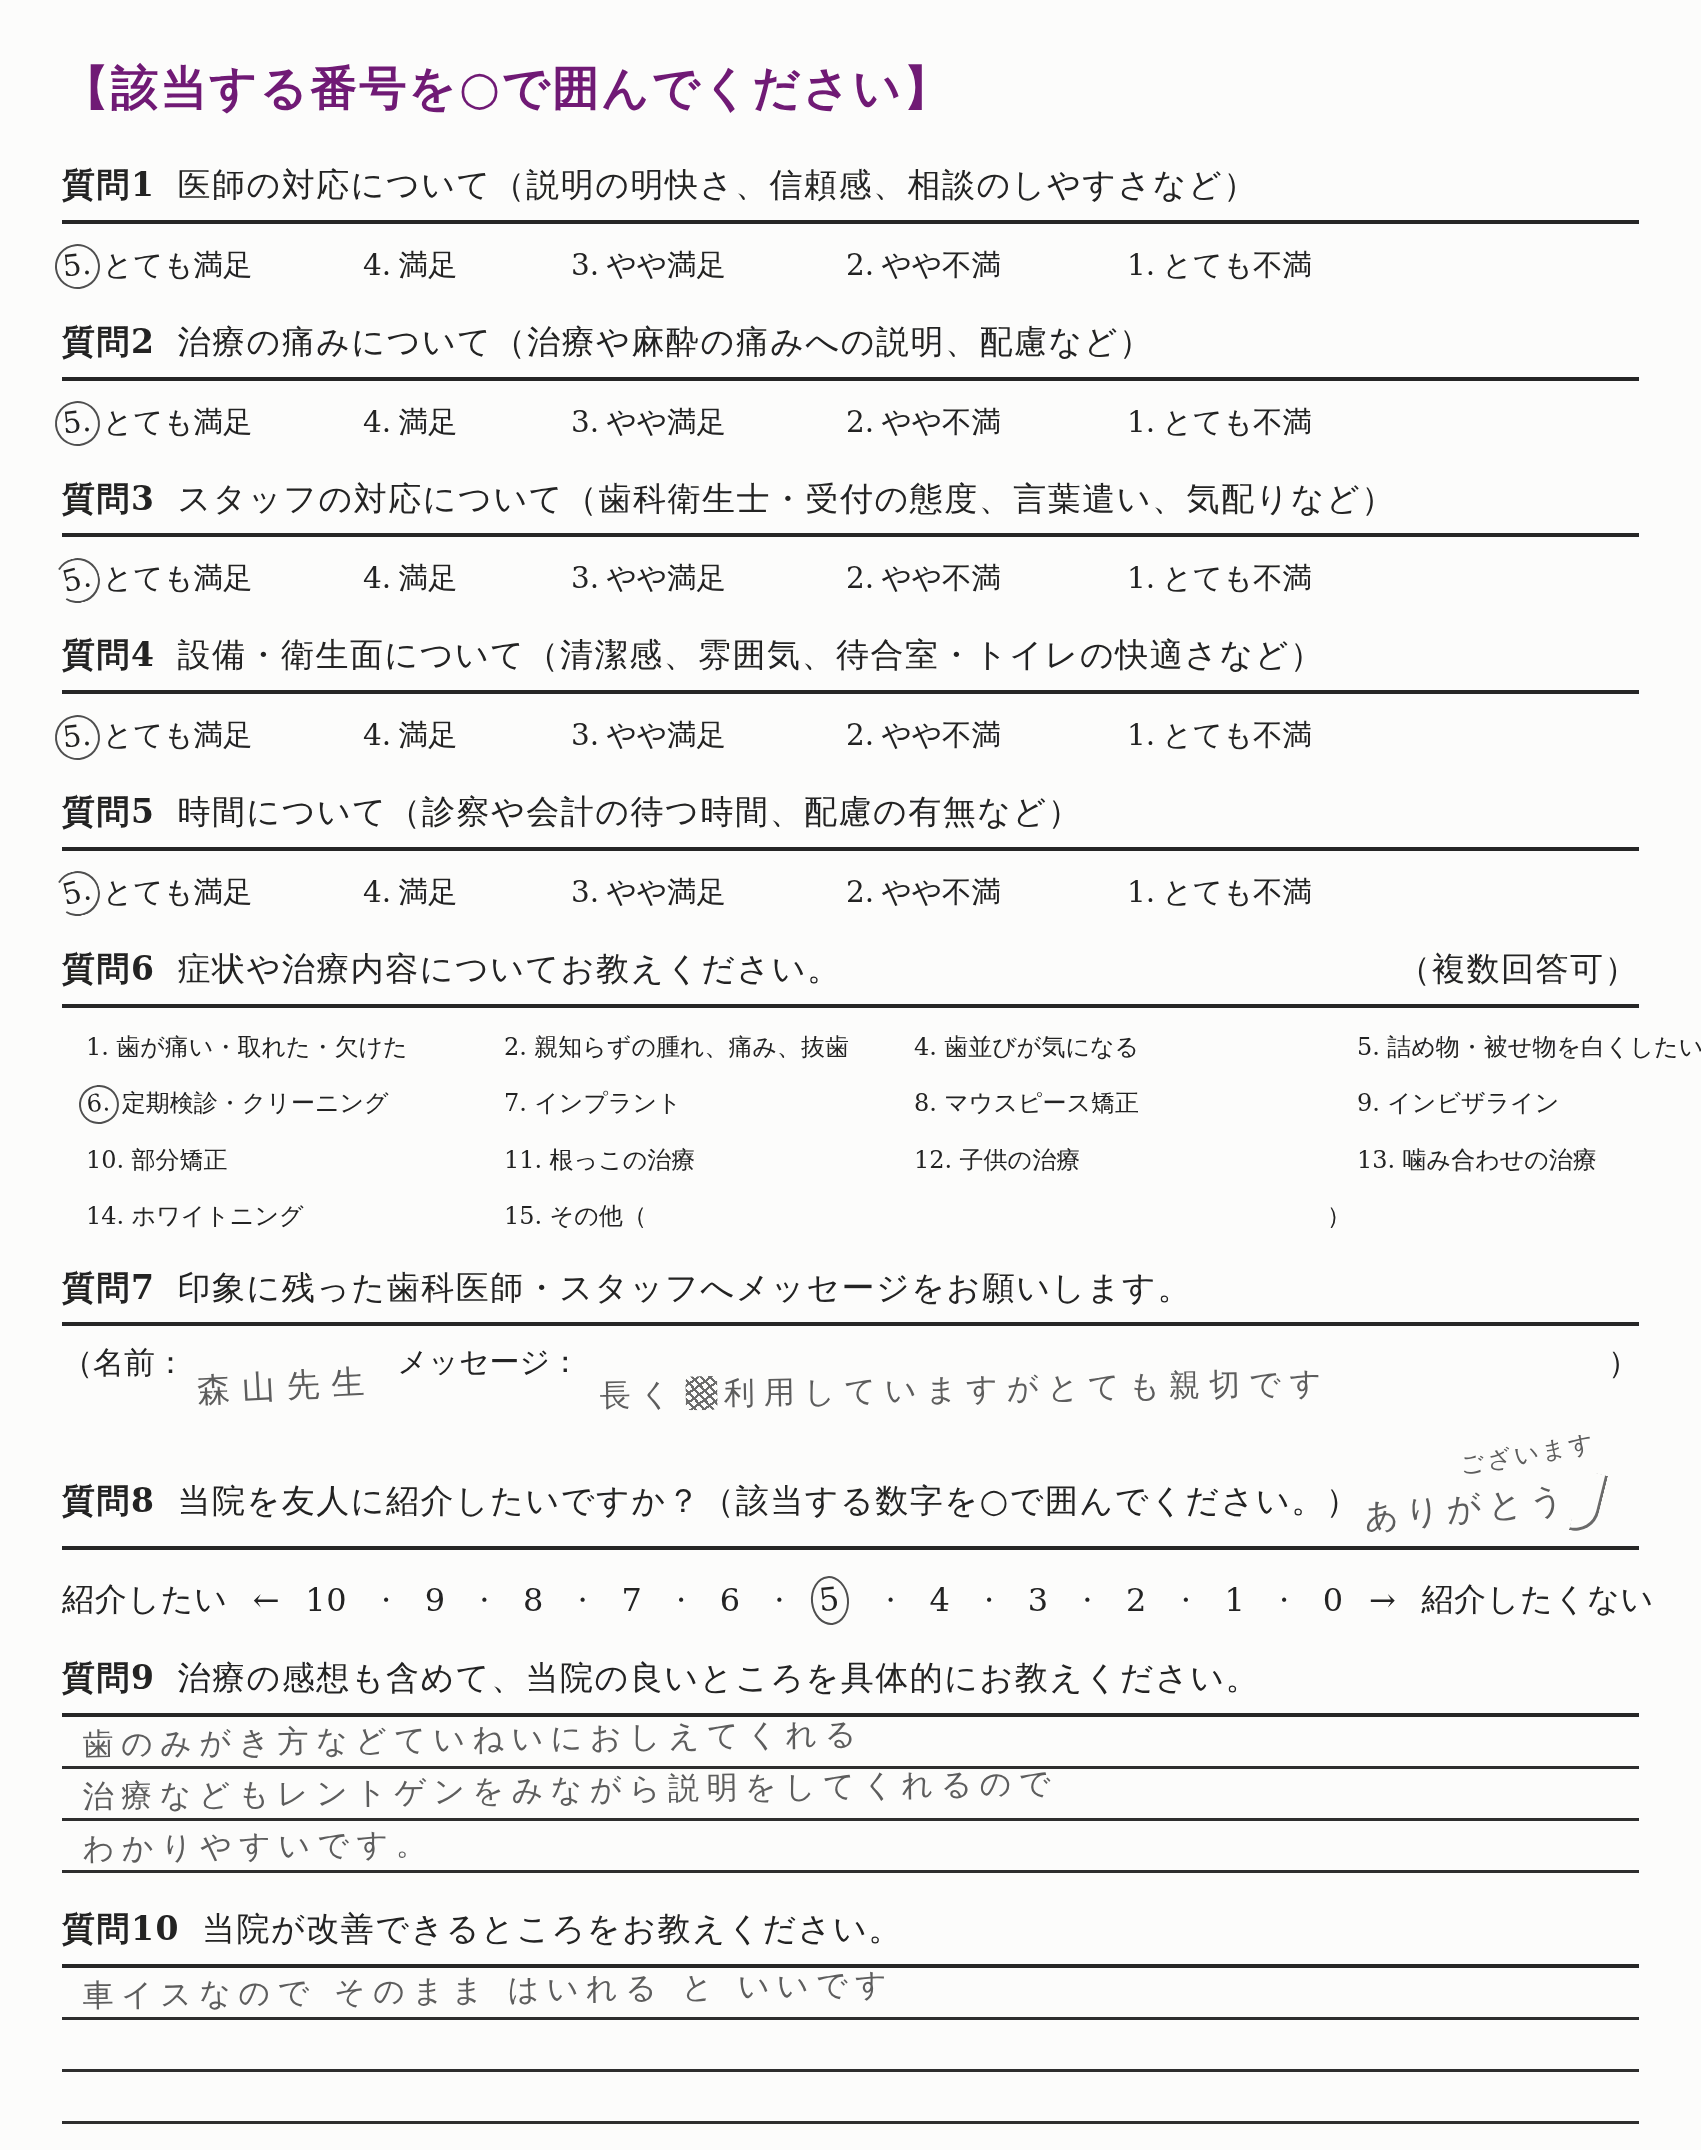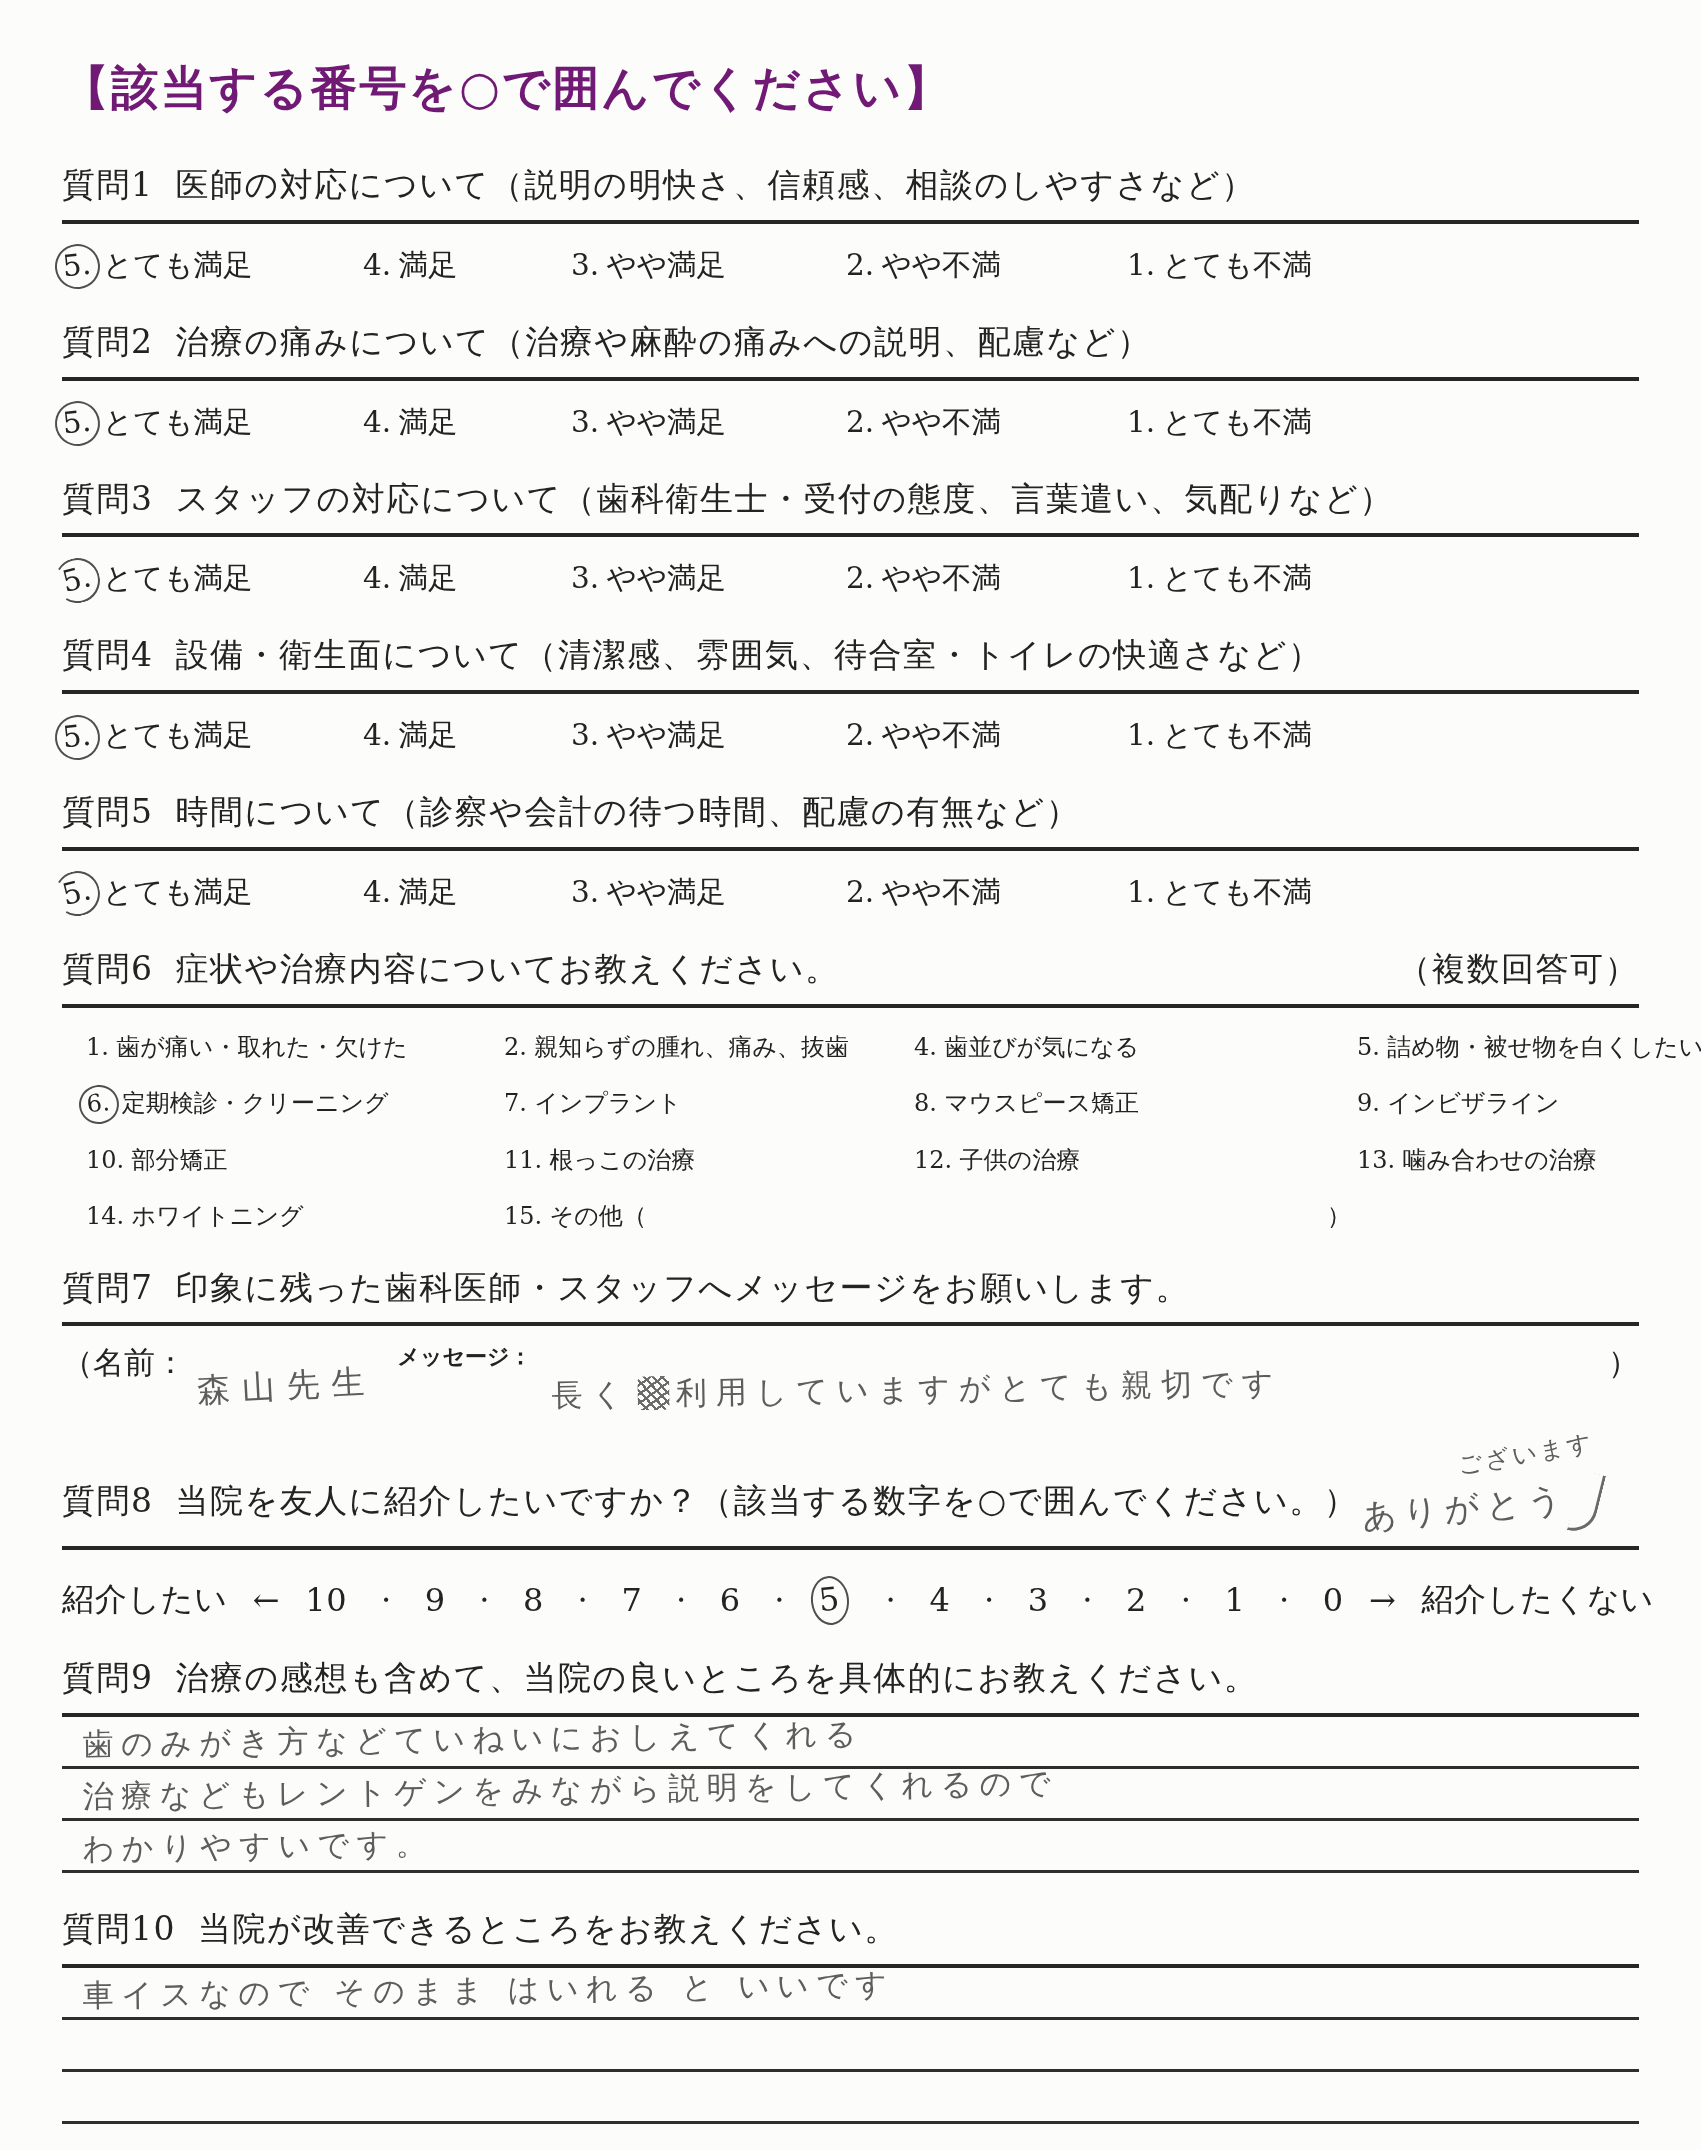--- a/index.html
+++ b/index.html
@@ -13,21 +13,21 @@
   }
   .page { padding:38px 62px 0 62px; width:1701px; }
 
   .doc-title {
     font-size:47px; font-weight:bold; letter-spacing:2.2px;
     margin:19px 0 43px 0; color:#701a75;
   }
 
   .q-block { margin-bottom:34px; }
   .q-header { font-size:33px; letter-spacing:1.5px; display:flex; align-items:baseline; }
-  .q-label { margin-right:22px; white-space:nowrap; }
+  .q-label { margin-right:22px; white-space:nowrap;font-weight:bold; }
   .rule  { height:0; border-bottom:4.4px solid #262626; margin-top:11.8px; }
 
   .options-row { display:flex; font-size:29.5px; margin-top:22px; align-items:baseline; }
   .opt { white-space:nowrap; }
   .opt .opt-num { margin-right:7.4px; }
   .w1 { width:301px; } .w2 { width:208px; } .w3 { width:275px; } .w4 { width:281px; }
 
   .hand-circle {
     display:inline-block; border:2.2px solid #4f4f4f; border-radius:50%;
     padding:1.5px 7.4px 5.9px 5.9px; margin:-4.4px 3px -4.4px -7.4px;
@@ -44,21 +44,21 @@
   .q6-opt .opt-num { margin-right:7.4px; }
   .q6-close { text-align:right; padding-right:5.9px; }
 
   .hw {
     font-family:"DejaVu Sans","Liberation Sans",sans-serif;
     color:#5d5d5d; display:inline-block;
   }
 
   .q7-row { display:flex; font-size:31px; margin-top:16px; height:96px; align-items:flex-start; }
   .name-hw { font-size:33px; letter-spacing:11.8px; transform:rotate(-3deg) translateY(22px); margin:0 22px 0 10.3px; }
-  .msg-lbl { font-size:22px;font-weight:bold; }
+  .msg-lbl { font-size:30px; }
   .msg-hw  { font-size:31px; letter-spacing:8.9px; transform:rotate(-1deg) translateY(26.6px); margin-left:19px; white-space:nowrap; }
   .scribble {
     display:inline-block; width:32px; height:34px; vertical-align:-5.9px; margin:0 5.9px;
     border-radius:5.9px;
     background:
       repeating-linear-gradient(48deg,#6b6b6b 0 2.2px,transparent 2.2px 6.6px),
       repeating-linear-gradient(-35deg,#6b6b6b 0 2.2px,transparent 2.2px 7.4px);
   }
   .q7-close { margin-left:auto; }
 

